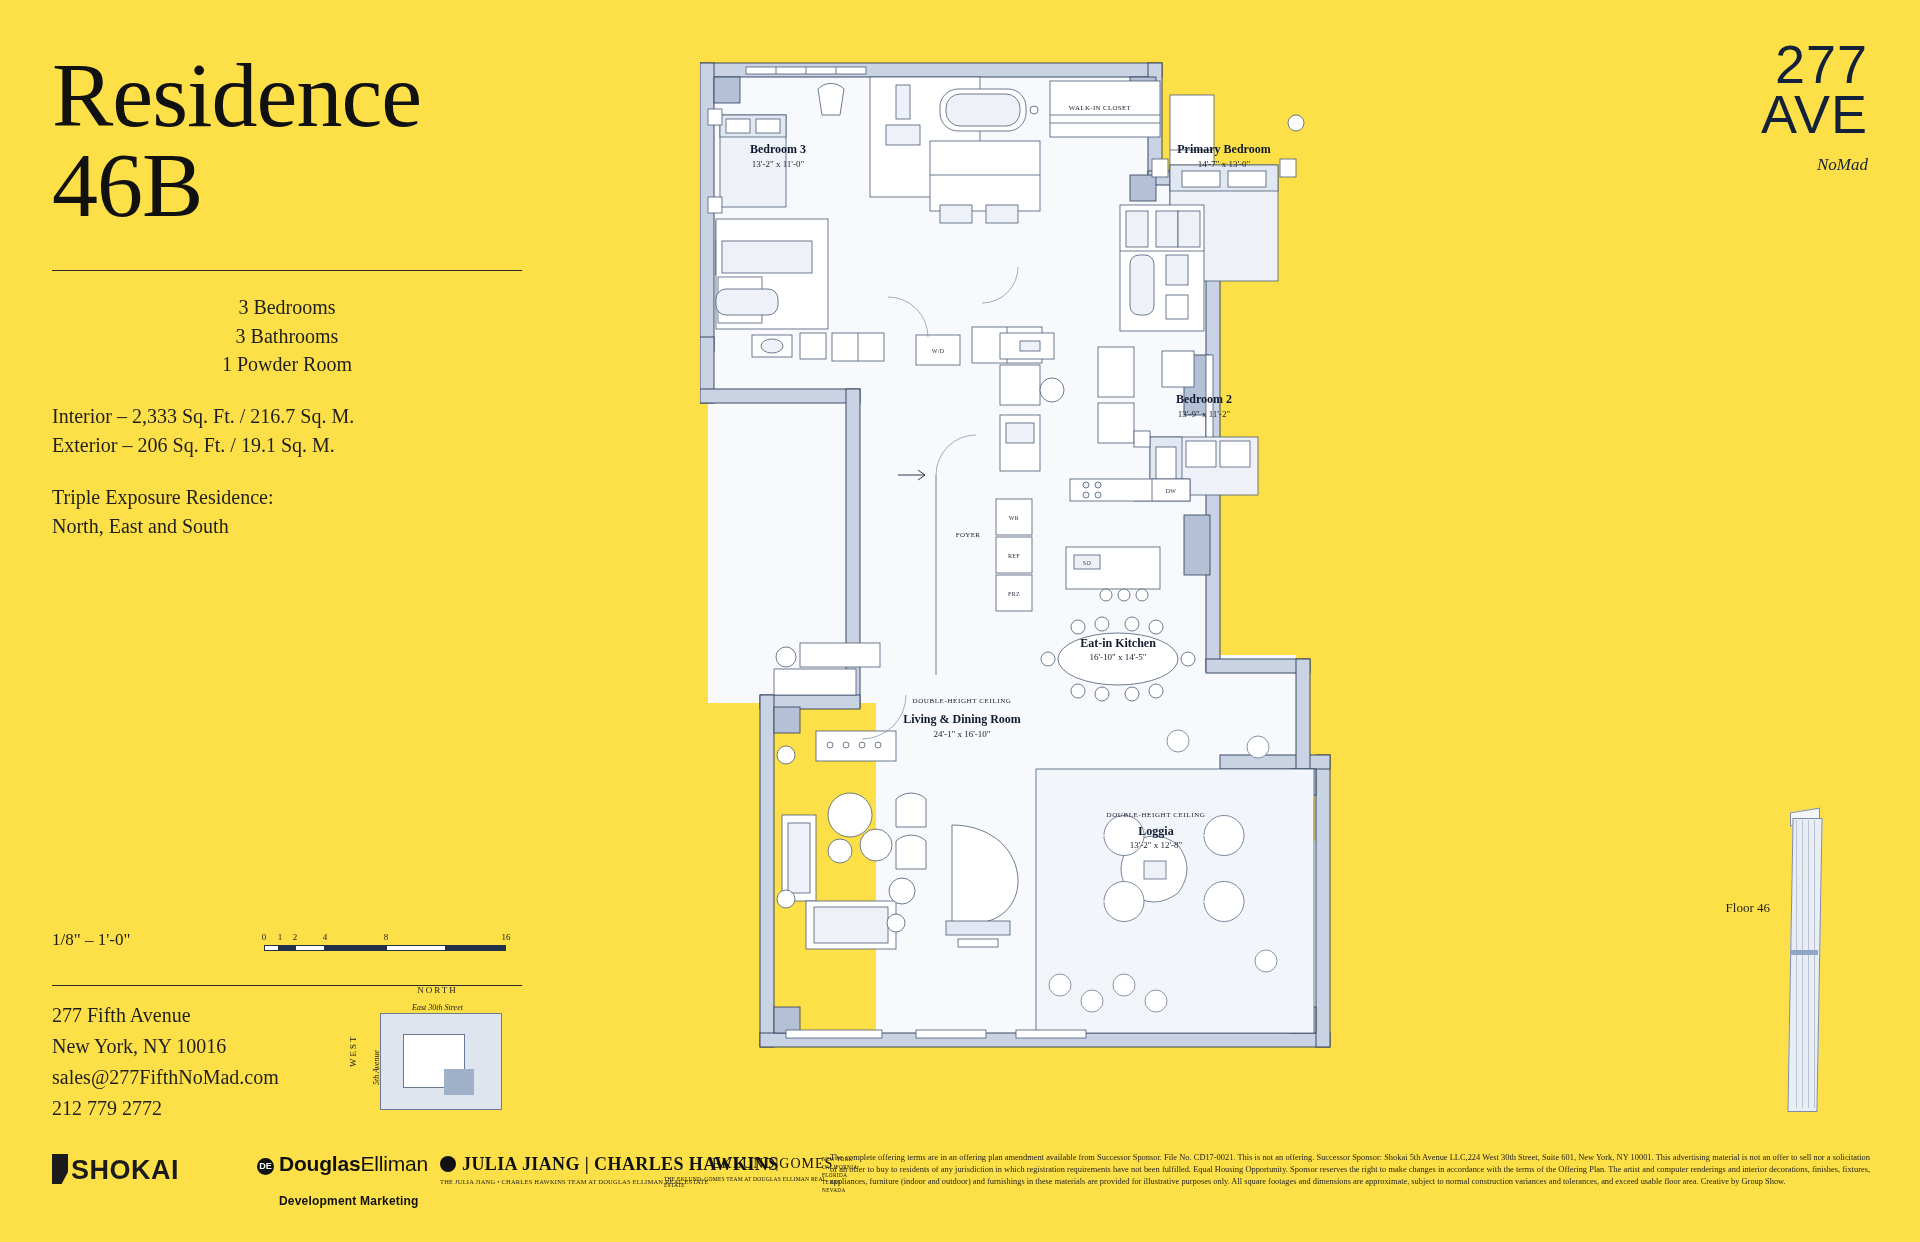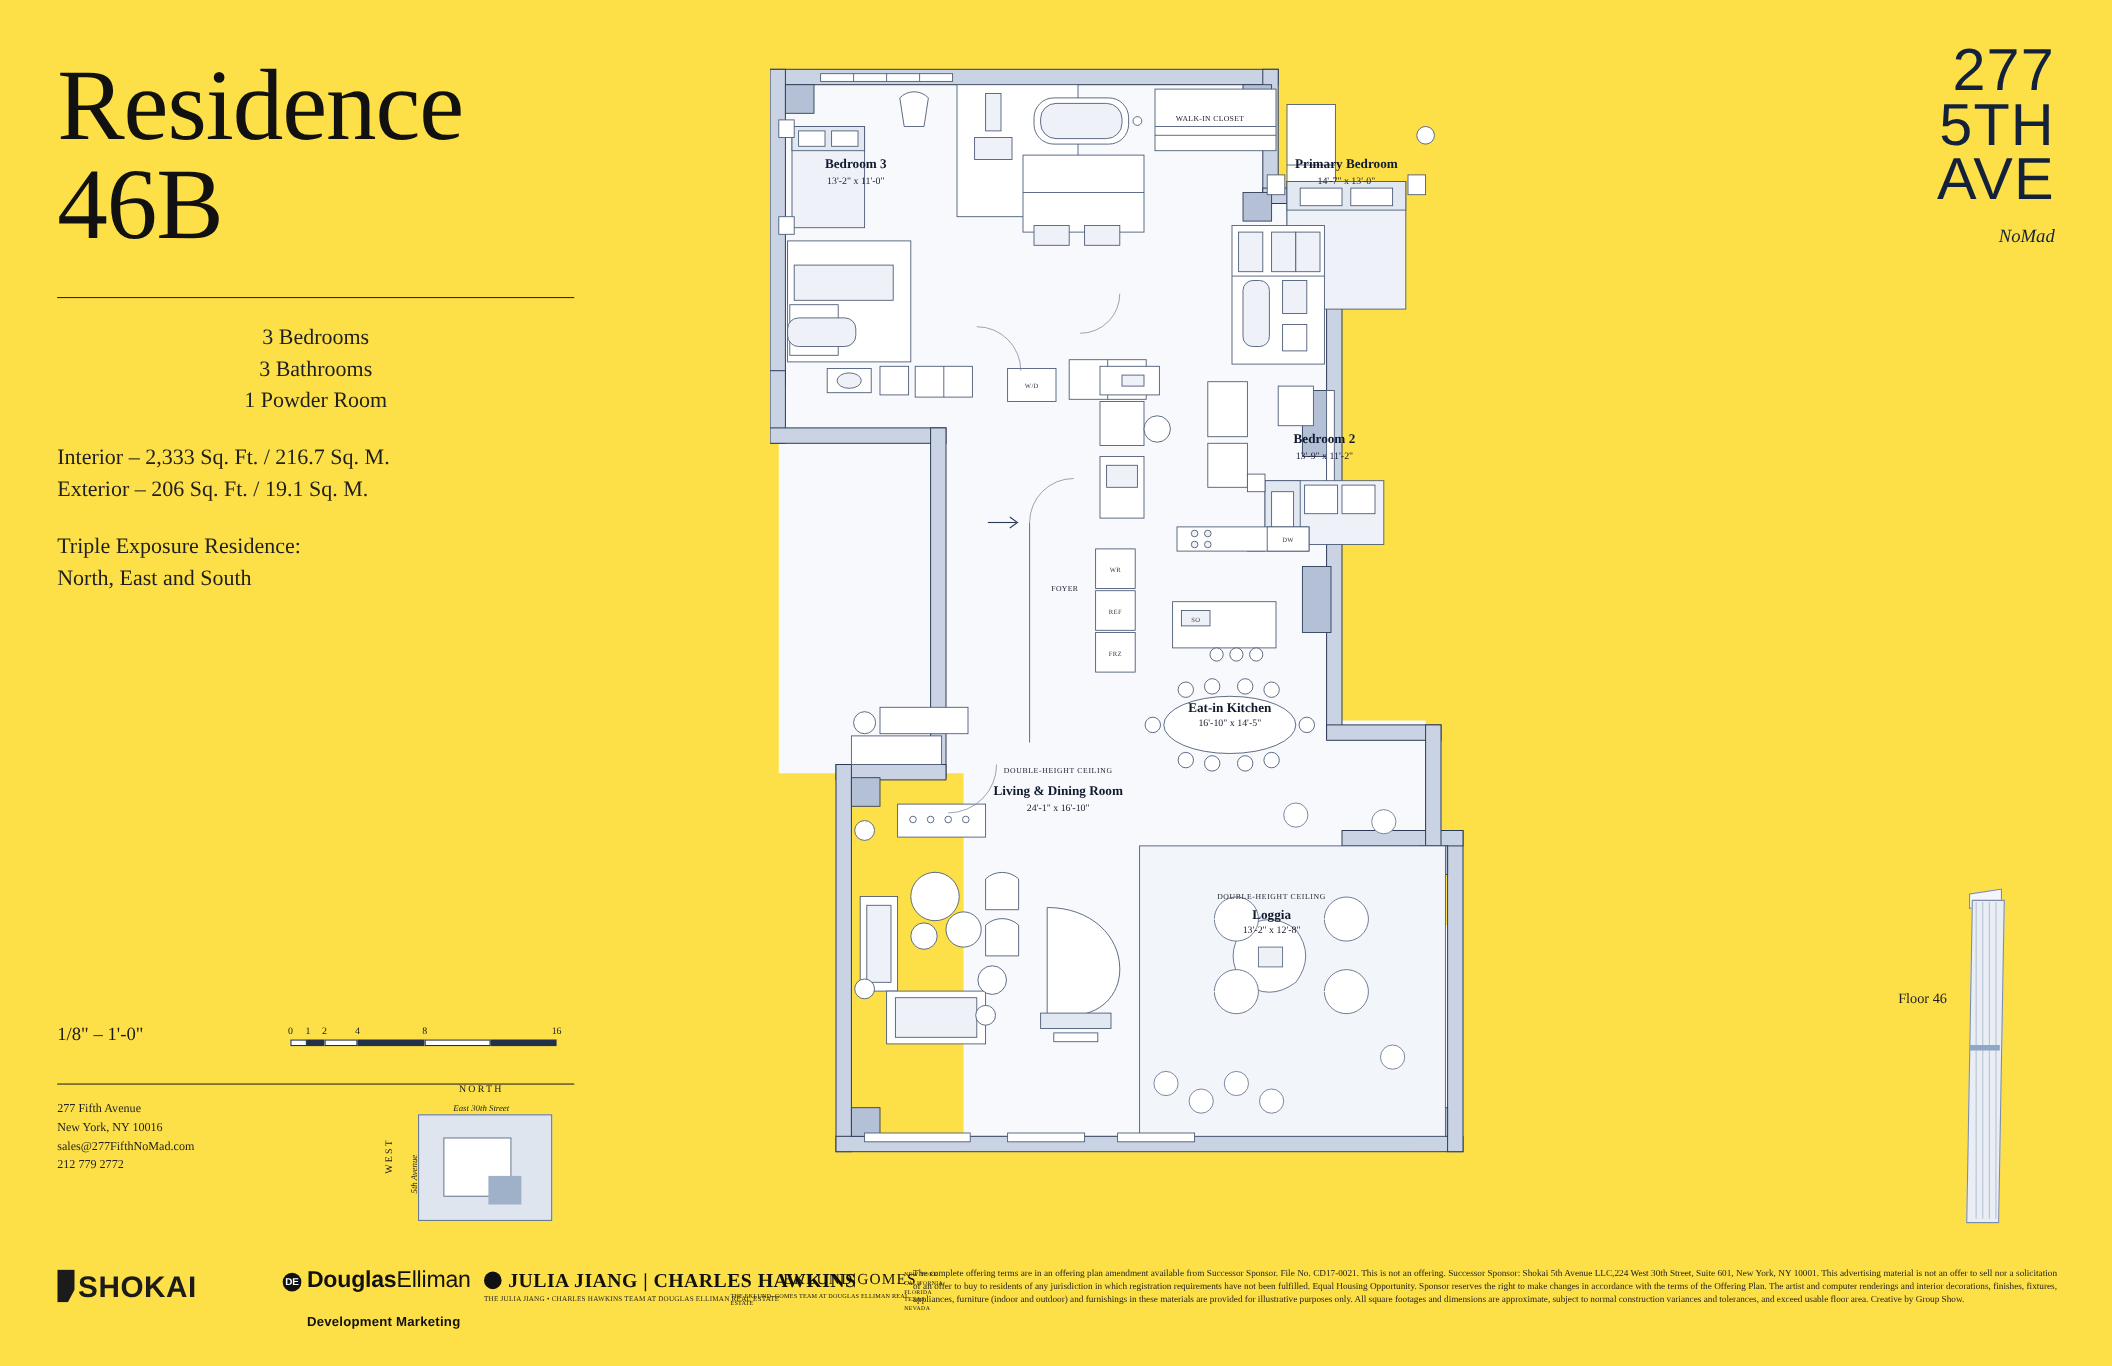--- a/index.html
+++ b/index.html
@@ -108,21 +108,21 @@
     position: absolute;
     left: 52px;
     top: 985px;
     width: 470px;
     border-top: 1px solid #2a2a2a;
   }
   .address {
     position: absolute;
     left: 52px;
     top: 1000px;
-    font-size: 11px;
+    font-size: 20px;
     line-height: 1.55;
     color: #1f1f1f;
   }
 
   
   .keymap {
     position: absolute;
     left: 350px;
     top: 985px;
     width: 175px;
@@ -455,21 +455,20 @@
 CALIFORNIA
 FLORIDA
 TEXAS
 NEVADA</div>
   </div>
 
   <div class="disclaimer">The complete offering terms are in an offering plan amendment available from Successor Sponsor. File No. CD17-0021. This is not an offering. Successor Sponsor: Shokai 5th Avenue LLC,224 West 30th Street, Suite 601, New York, NY 10001. This advertising material is not an offer to sell nor a solicitation of an offer to buy to residents of any jurisdiction in which registration requirements have not been fulfilled. Equal Housing Opportunity. Sponsor reserves the right to make changes in accordance with the terms of the Offering Plan. The artist and computer renderings and interior decorations, finishes, fixtures, appliances, furniture (indoor and outdoor) and furnishings in these materials are provided for illustrative purposes only. All square footages and dimensions are approximate, subject to normal construction variances and tolerances, and exceed usable floor area. Creative by Group Show.</div>
 
   <div class="brand">
     <div class="b-line">277</div>
-    <div class="b-line">5TH</div>
     <div class="b-line">AVE</div>
     <div class="nomad">NoMad</div>
   </div>
 
   <div class="tower">
     <div class="cap"></div>
     <div class="shaft"></div>
     <div class="lines">
       <i style="left:5px"></i>
         <i style="left:11px"></i>

